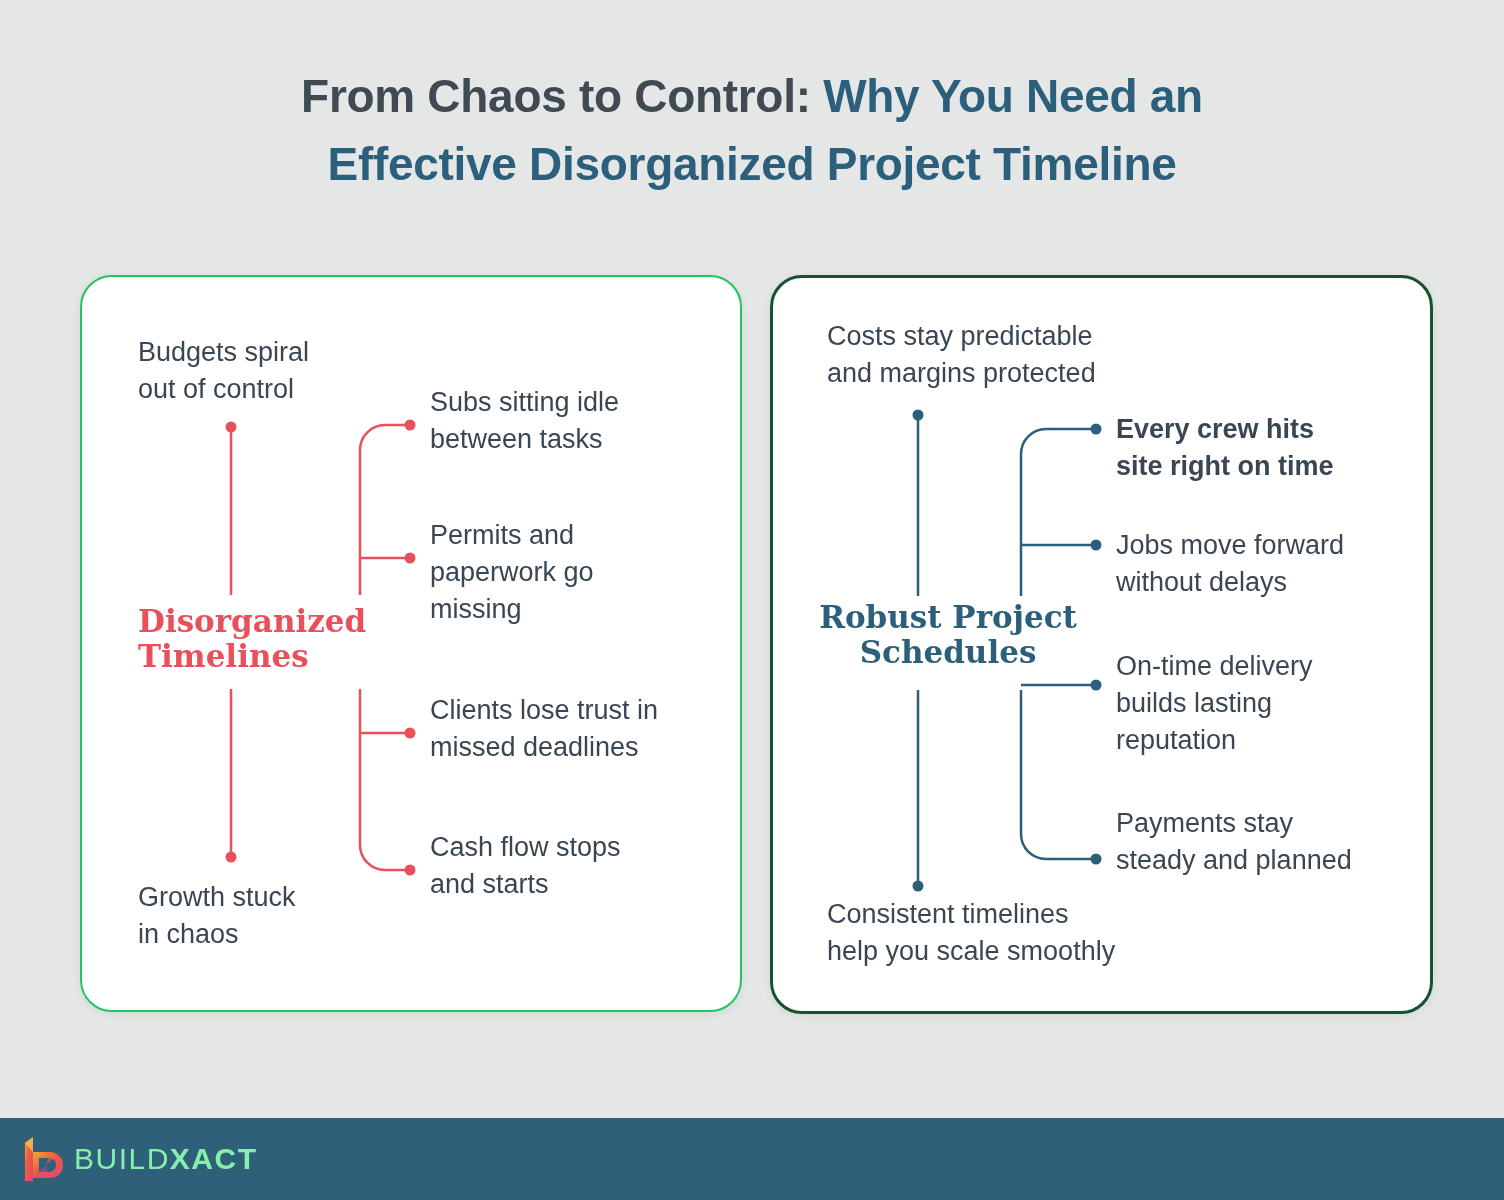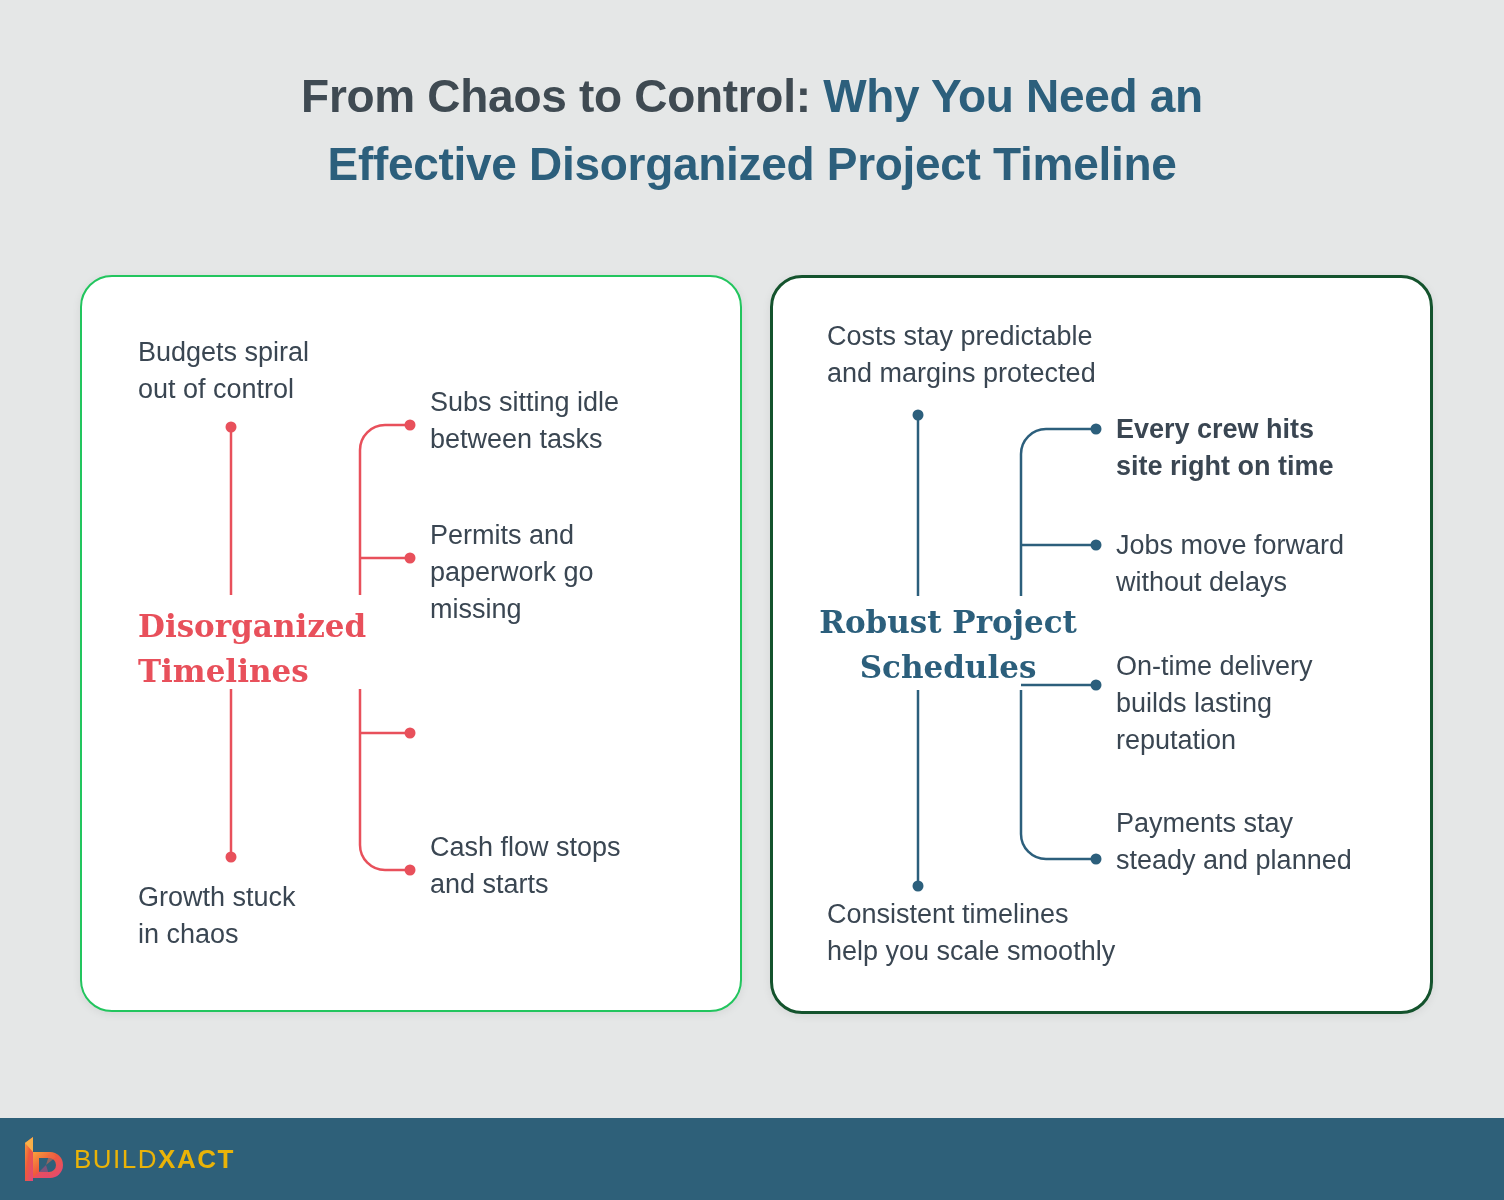--- a/index.html
+++ b/index.html
@@ -64,21 +64,21 @@
     font-size: 27px;
     line-height: 37px;
     font-family: "Liberation Sans", sans-serif;
     white-space: pre-line;
   }
   .heading {
     position: absolute;
     font-family: "DejaVu Serif", serif;
     font-weight: bold;
     font-size: 31px;
-    line-height: 45px;
+    line-height: 35px;
     white-space: pre-line;
   }
   .heading-red  { color: #e8505b; }
   .heading-blue { color: #2c5f7c; }
 
   
   .connectors {
     position: absolute;
     inset: 0;
     pointer-events: none;
@@ -99,22 +99,22 @@
     display: flex;
     align-items: center;
     margin-left: 22px;
   }
   .logo-mark {
     width: 42px;
     height: 48px;
     margin-right: 10px;
   }
   .logo-text {
-    color: #eab308;
-    font-size: 26px;
+    color: #86efac;
+    font-size: 30px;
     letter-spacing: 1.5px;
     font-family: "Liberation Sans", sans-serif;
   }
   .logo-build { font-weight: 300; }
   .logo-xact  { font-weight: bold; }
 </style>
 </head>
 <body>
 
 <div class="title-block">
@@ -155,20 +155,22 @@
 Timelines</div>
 
     <div class="txt" style="left:56px; top:602px; width:240px;">Growth stuck
 in chaos</div>
 
     <div class="txt" style="left:348px; top:107px; width:280px;">Subs sitting idle
 between tasks</div>
     <div class="txt" style="left:348px; top:240px; width:280px;">Permits and
 paperwork go
 missing</div>
+    <div class="txt" style="left:348px; top:415px; width:290px;">Clients lose trust in
+missed deadlines</div>
     <div class="txt" style="left:348px; top:552px; width:280px;">Cash flow stops
 and starts</div>
   </div>
 </div>
 
 <div class="card card-right">
   <div class="panel-canvas">
 
     <svg class="connectors" width="657" height="733" viewBox="0 0 657 733">
 

